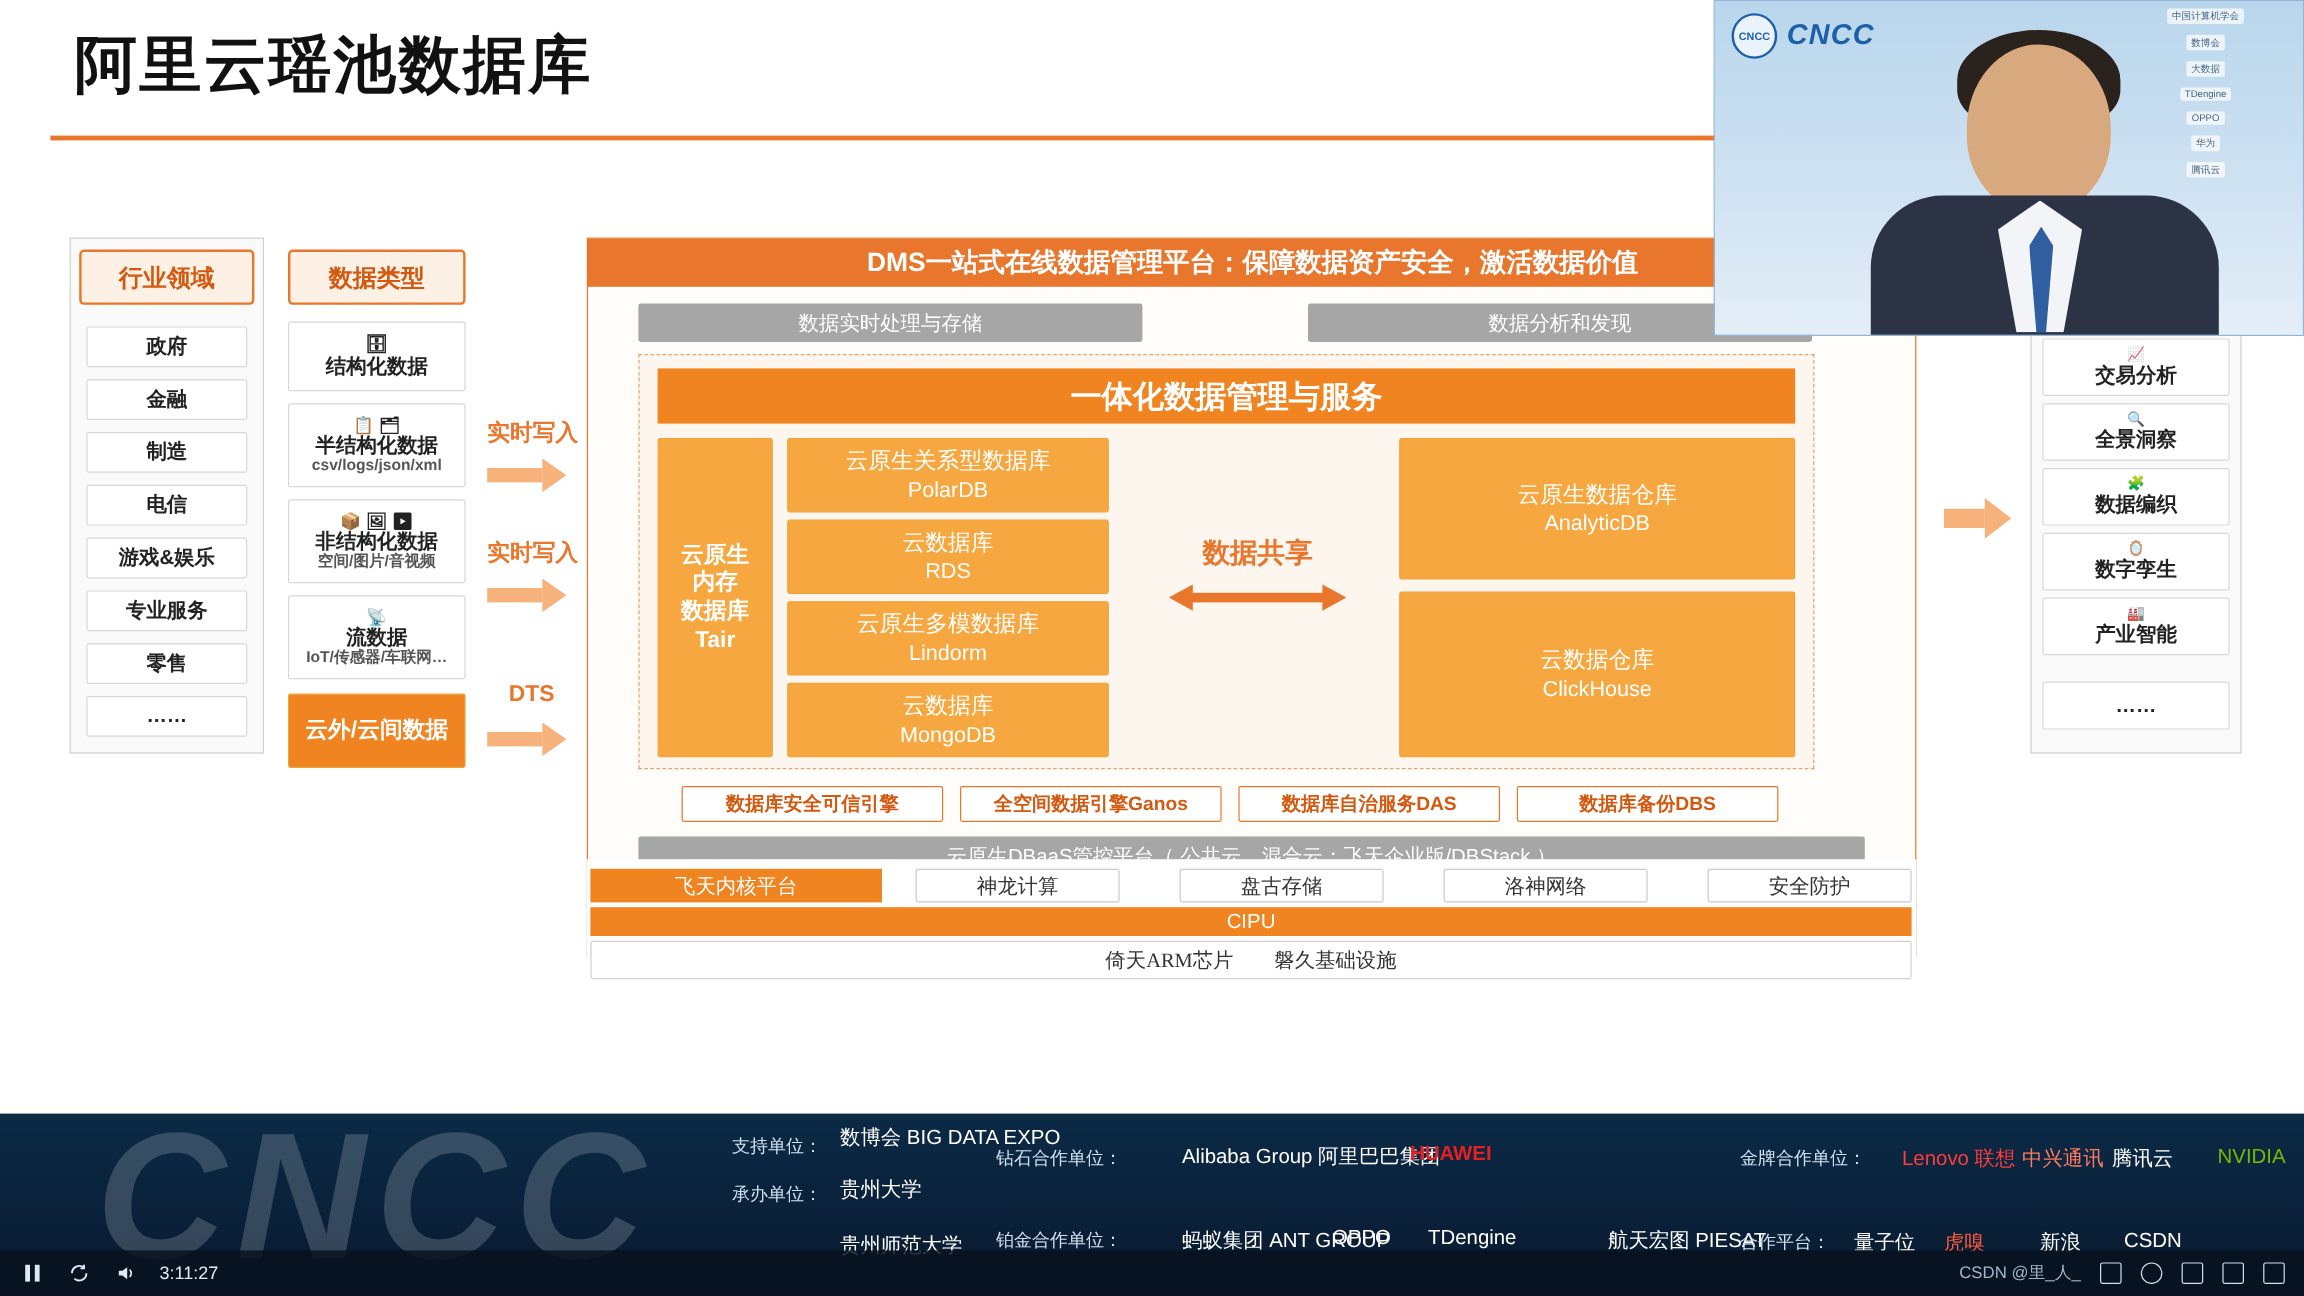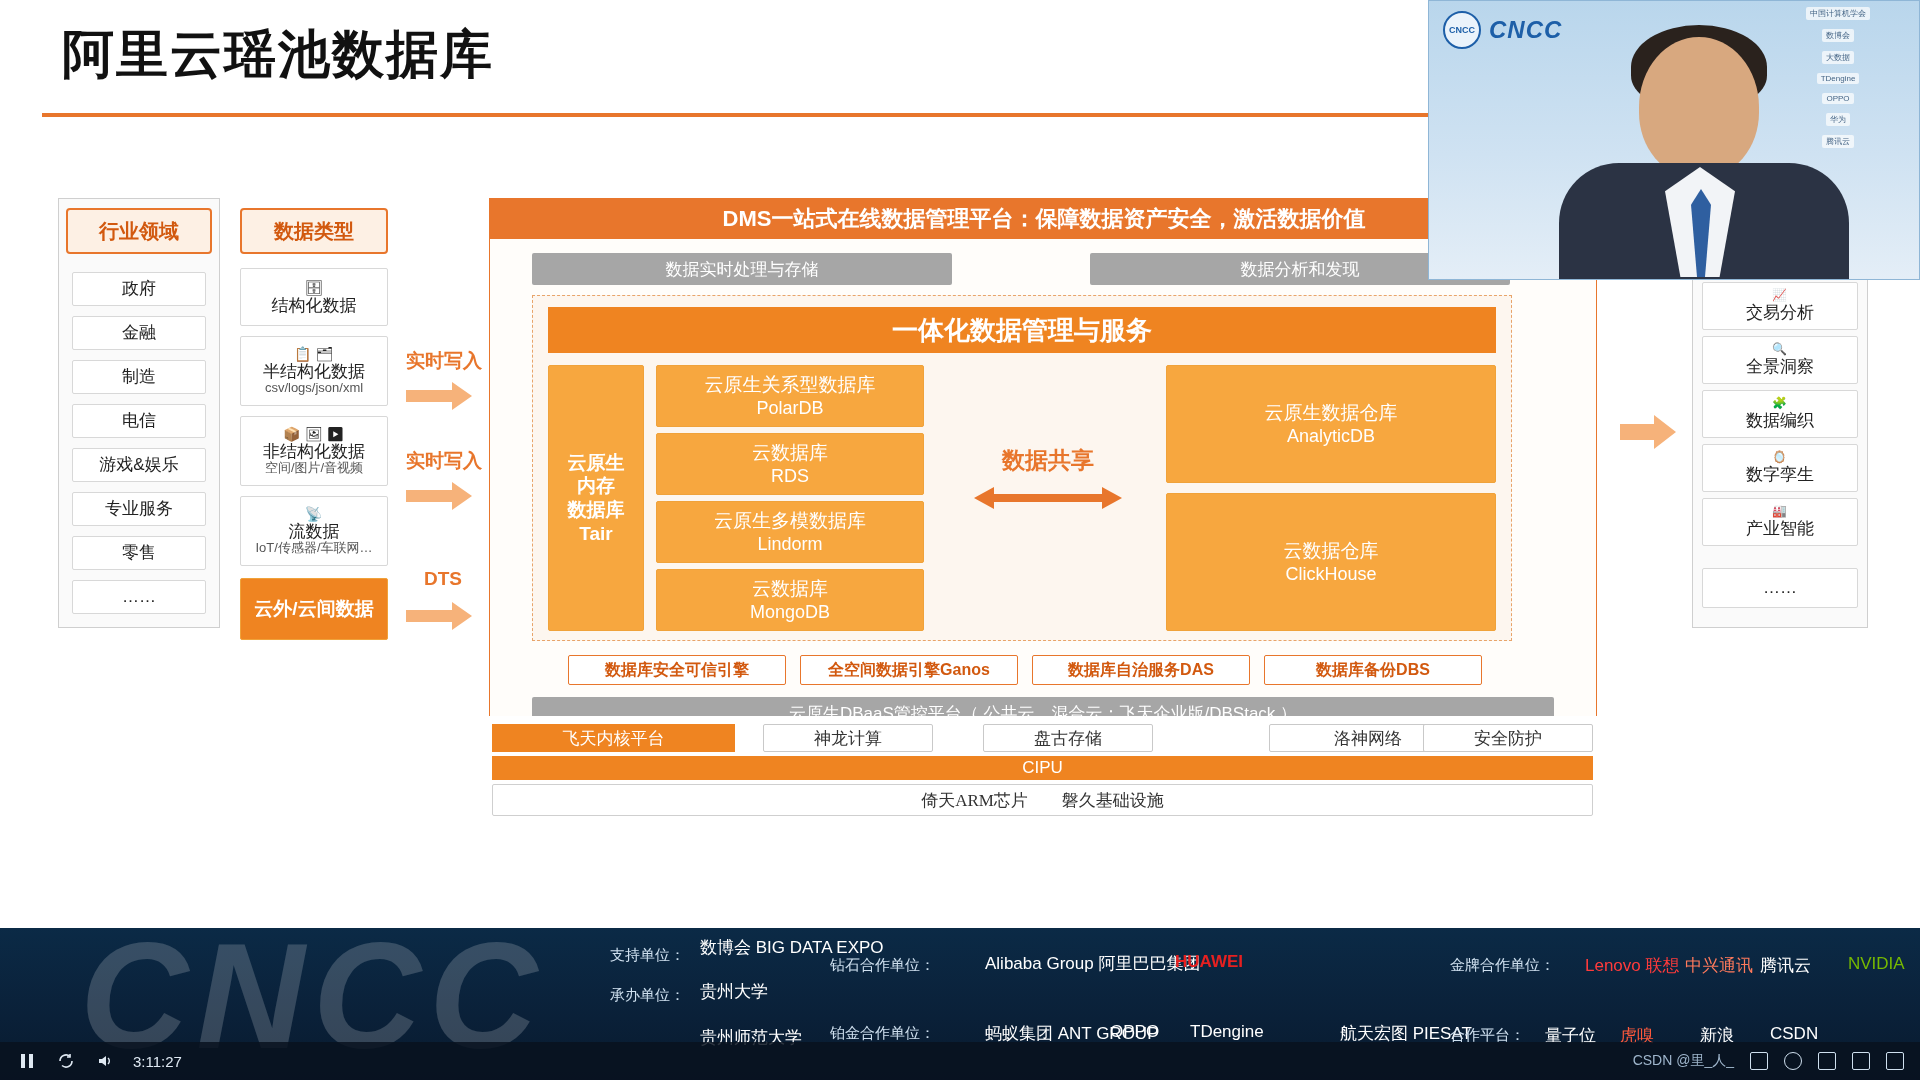--- a/index.html
+++ b/index.html
@@ -29,21 +29,21 @@
     border: 2px solid #e8762c; background: #fdf0e4; color: #d2590f;
     font-weight: bold; font-size: 20px; text-align: center;
     border-radius: 4px; display: flex; align-items: center; justify-content: center;
   }
   .panel-outline {
     position: absolute; border: 1px solid #cfcfcf; background: #fafafa;
   }
   .cell {
     border: 1px solid #d8d8d8; background: #ffffff; font-size: 17px;
     color: #222; display: flex; align-items: center; justify-content: center;
-    border-radius: 2px; text-align: center; line-height: 1.15;
+    border-radius: 2px; text-align: center; line-height: 1.15; font-weight: bold;
   }
   .cell small { font-size: 13px; color: #555; display:block; }
   
   .dms-panel {
     position: absolute; left: 489px; top: 198px; width: 1108px; height: 600px;
     border: 1px solid #e8762c; background: #fffdfa;
   }
   .dms-title {
     position: absolute; left: 0px; top: 0px; width: 1108px; height: 40px;
     background: #e8762c; color: #fff; font-weight: bold; font-size: 22px;
@@ -266,21 +266,21 @@
     <div class="orange-btn-outline" style="position:absolute; left:542px; top:456px; width:218px; height:30px;">数据库自治服务DAS</div>
     <div class="orange-btn-outline" style="position:absolute; left:774px; top:456px; width:218px; height:30px;">数据库备份DBS</div>
 
     <div class="grey-bar" style="position:absolute; left:42px; top:498px; width:1022px; height:32px;">云原生DBaaS管控平台（ 公共云、混合云：飞天企业版/DBStack ）</div>
   </div>
 
   <div class="panel-outline" style="left:489px; top:716px; width:1108px; height:86px; background:#ffffff; border:none;"></div>
   <div class="orange-solid-bar" style="position:absolute; left:492px; top:724px; width:243px; height:28px;">飞天内核平台</div>
   <div class="plain-btn" style="position:absolute; left:763px; top:724px; width:170px; height:28px;">神龙计算</div>
   <div class="plain-btn" style="position:absolute; left:983px; top:724px; width:170px; height:28px;">盘古存储</div>
-  <div class="plain-btn" style="position:absolute; left:1269px; top:724px; width:198px; height:28px;">洛神网络</div>
+  <div class="plain-btn" style="position:absolute; left:1203px; top:724px; width:170px; height:28px;">洛神网络</div>
   <div class="plain-btn" style="position:absolute; left:1423px; top:724px; width:170px; height:28px;">安全防护</div>
 
   <div class="orange-solid-bar" style="position:absolute; left:492px; top:756px; width:1101px; height:24px;">CIPU</div>
   <div class="plain-btn" style="position:absolute; left:492px; top:784px; width:1101px; height:32px; border:1px solid #cfcfcf;font-family:Liberation Serif, serif;">倚天ARM芯片　　磐久基础设施</div>
 
   <div style="position:absolute; left:1620px; top:415px; display:flex; align-items:center;">
     <div class="arrow-bar" style="width:34px; height:16px;"></div>
     <div style="width:0;height:0;border-top:17px solid transparent;border-bottom:17px solid transparent;border-left:22px solid #f6b27a;"></div>
   </div>
 

